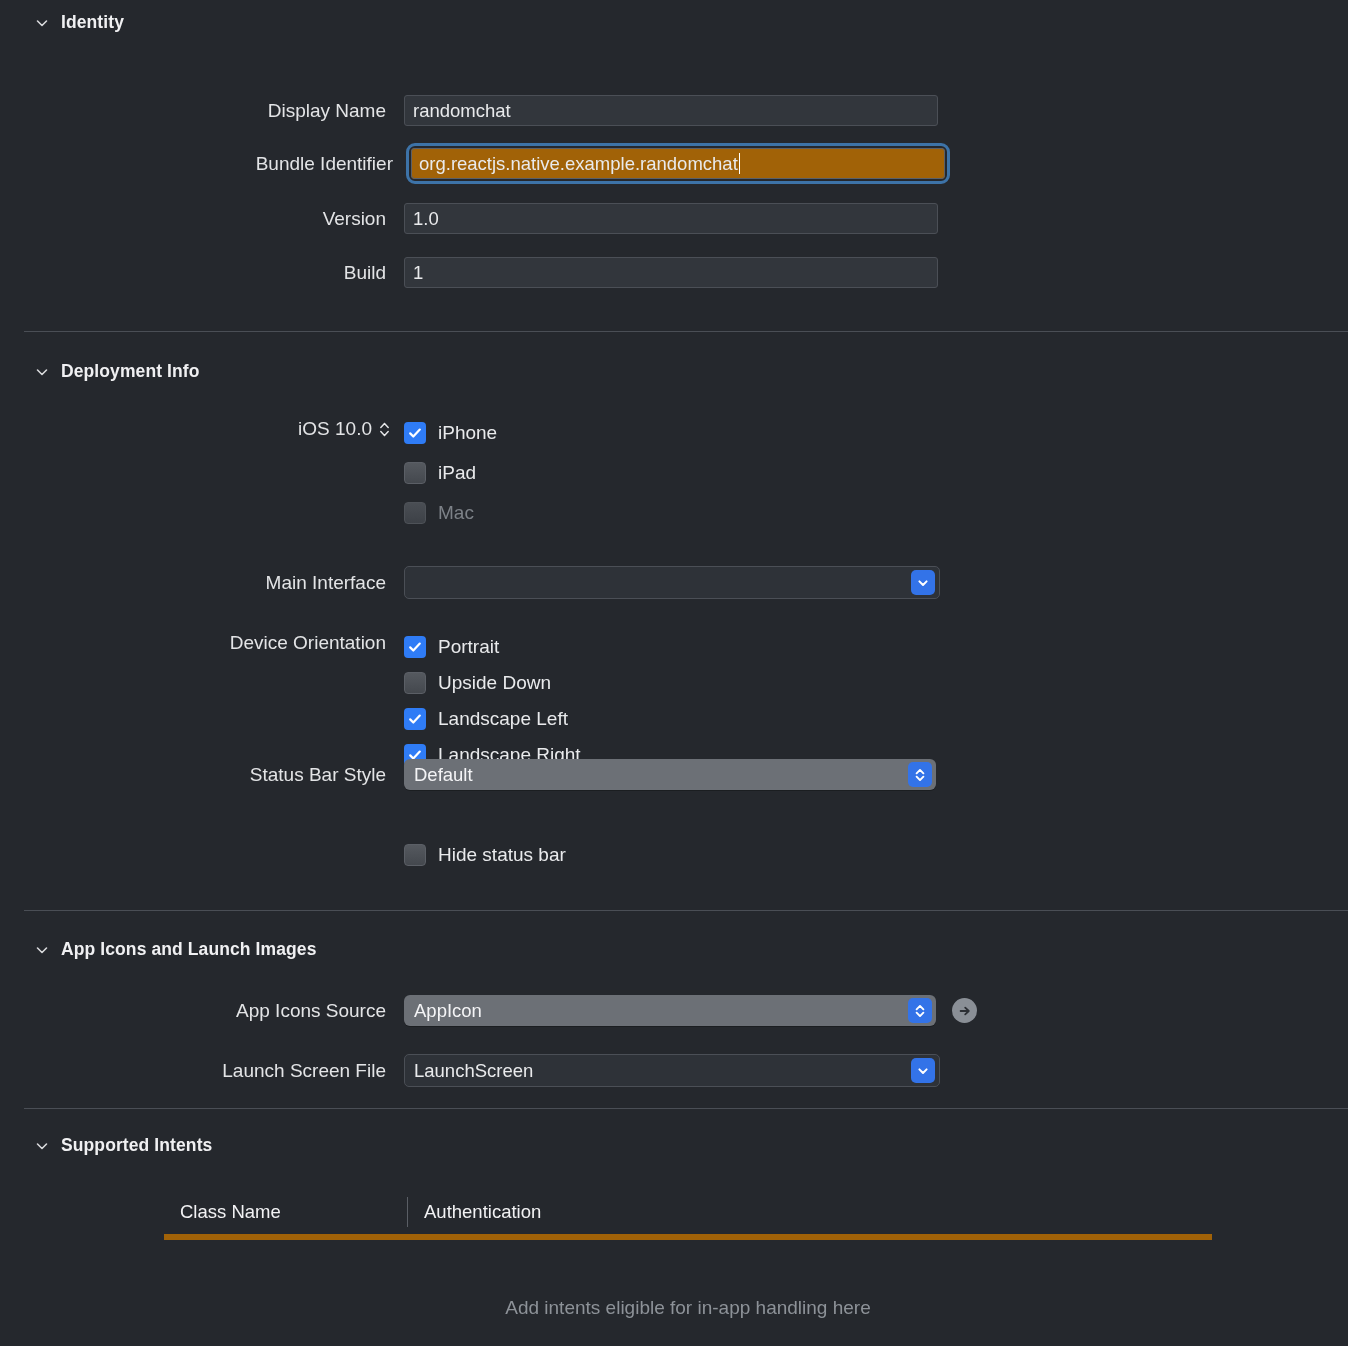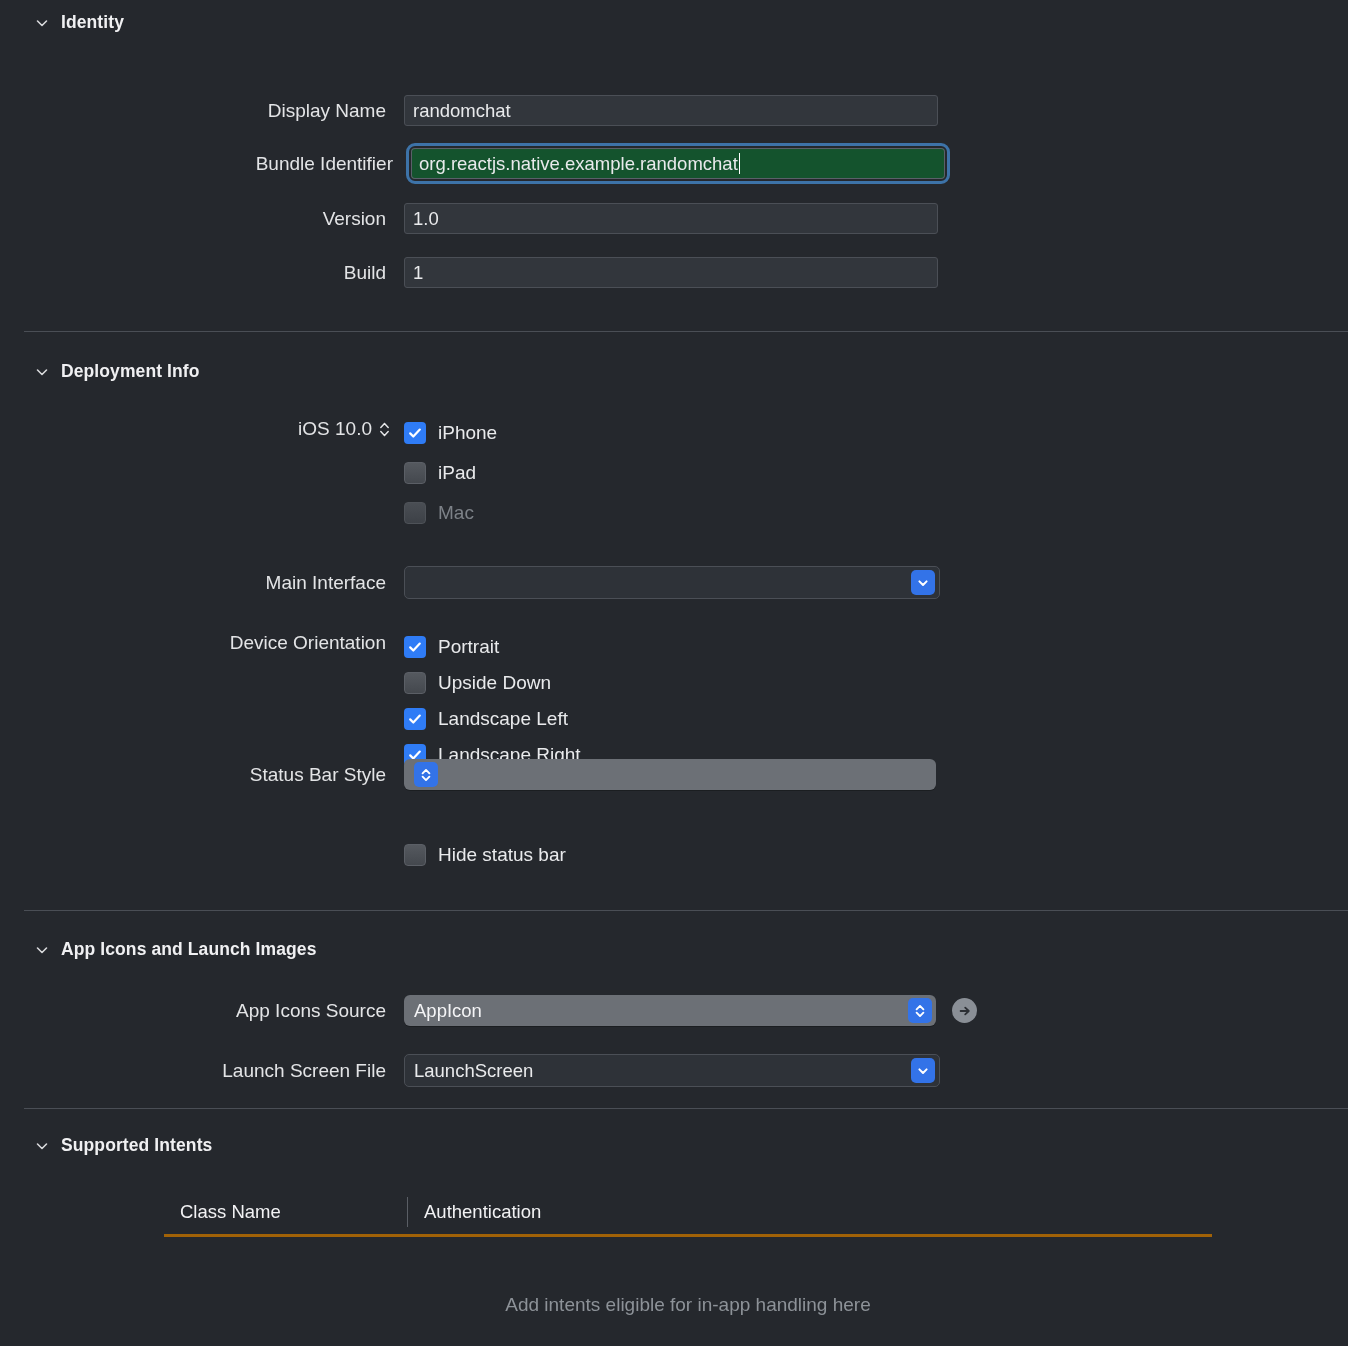--- a/index.html
+++ b/index.html
@@ -74,21 +74,21 @@
     font-size: 18.5px;
     color: #e9eaec;
     position: relative;
   }
   .textfield.focused {
     border: none;
     outline: 3px solid #3d73a8;
     outline-offset: 2px;
     box-shadow: 0 0 0 1px #5a6069 inset;
     border-radius: 4px;
-    background: #14532d;
+    background: #a16207;
   }
   .caret {
     display: inline-block;
     width: 1.5px;
     height: 21px;
     background: #fff;
     margin-left: 1px;
   }
 
   
@@ -165,21 +165,21 @@
     margin-left: 16px;
     flex: none;
   }
 
   
   .intents-table { margin-left: 164px; width: 1048px; }
   .intents-head {
     display: flex;
     align-items: center;
     height: 44px;
-    border-bottom: 3px solid #a16207;
+    border-bottom: 6px solid #a16207;
   }
   .th {
     font-size: 18.5px;
     color: #f2f2f4;
     padding-left: 16px;
     box-sizing: border-box;
   }
   .th.c1 { width: 244px; border-right: 1px solid #5a5e65; height: 30px; display: flex; align-items: center; }
   .th.c2 { flex: 1; display: flex; align-items: center; height: 30px; }
   .intents-empty {
@@ -328,20 +328,21 @@
         </span>
         <span class="cb-label">Landscape Right</span>
       </div>
     </div>
   </div>
 
   <div class="row" style="position:absolute; left:0; top:759px; width:1348px;">
     <div class="lbl">Status Bar Style</div>
     <div class="ctrl">
       <div class="popup">
+        <span class="val">Default</span>
         <span class="blue-btn">
           <svg width="14" height="18" viewBox="0 0 14 18">
               <path d="M3.6 7.3 L7 3.9 L10.4 7.3" fill="none" stroke="#ffffff" stroke-width="1.9" stroke-linecap="round" stroke-linejoin="round"></path>
               <path d="M3.6 10.7 L7 14.1 L10.4 10.7" fill="none" stroke="#ffffff" stroke-width="1.9" stroke-linecap="round" stroke-linejoin="round"></path>
             </svg>
         </span>
       </div>
     </div>
   </div>
 

